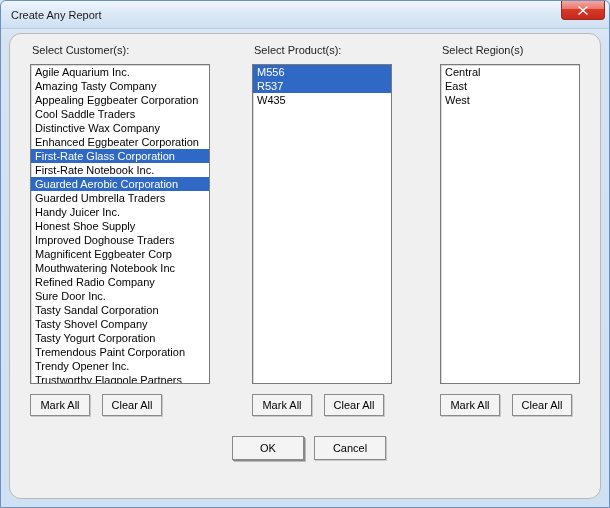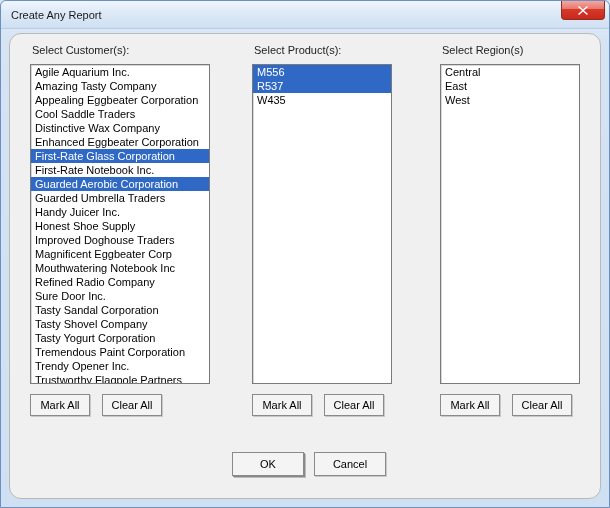--- a/index.html
+++ b/index.html
@@ -128,21 +128,21 @@
     box-shadow: 1px 1px 0 #c8c8c8;
     font-size: 11px;
     cursor: pointer;
     display:inline-flex; align-items:center; justify-content:center;
     padding: 0 8px;
   }
   .footer {
     display: flex;
     justify-content: center;
     gap: 10px;
-    margin-top: 36px;
+    margin-top: 20px;
   }
   .footer .btn { min-width: 72px; height: 24px; }
   .footer .btn.ok { box-shadow: 1px 1px 0 #888, 2px 2px 0 #bbb; }
 </style>
 </head>
 <body>
 
 <div class="window">
   <div class="titlebar">
     <span class="title">Create Any Report</span>

